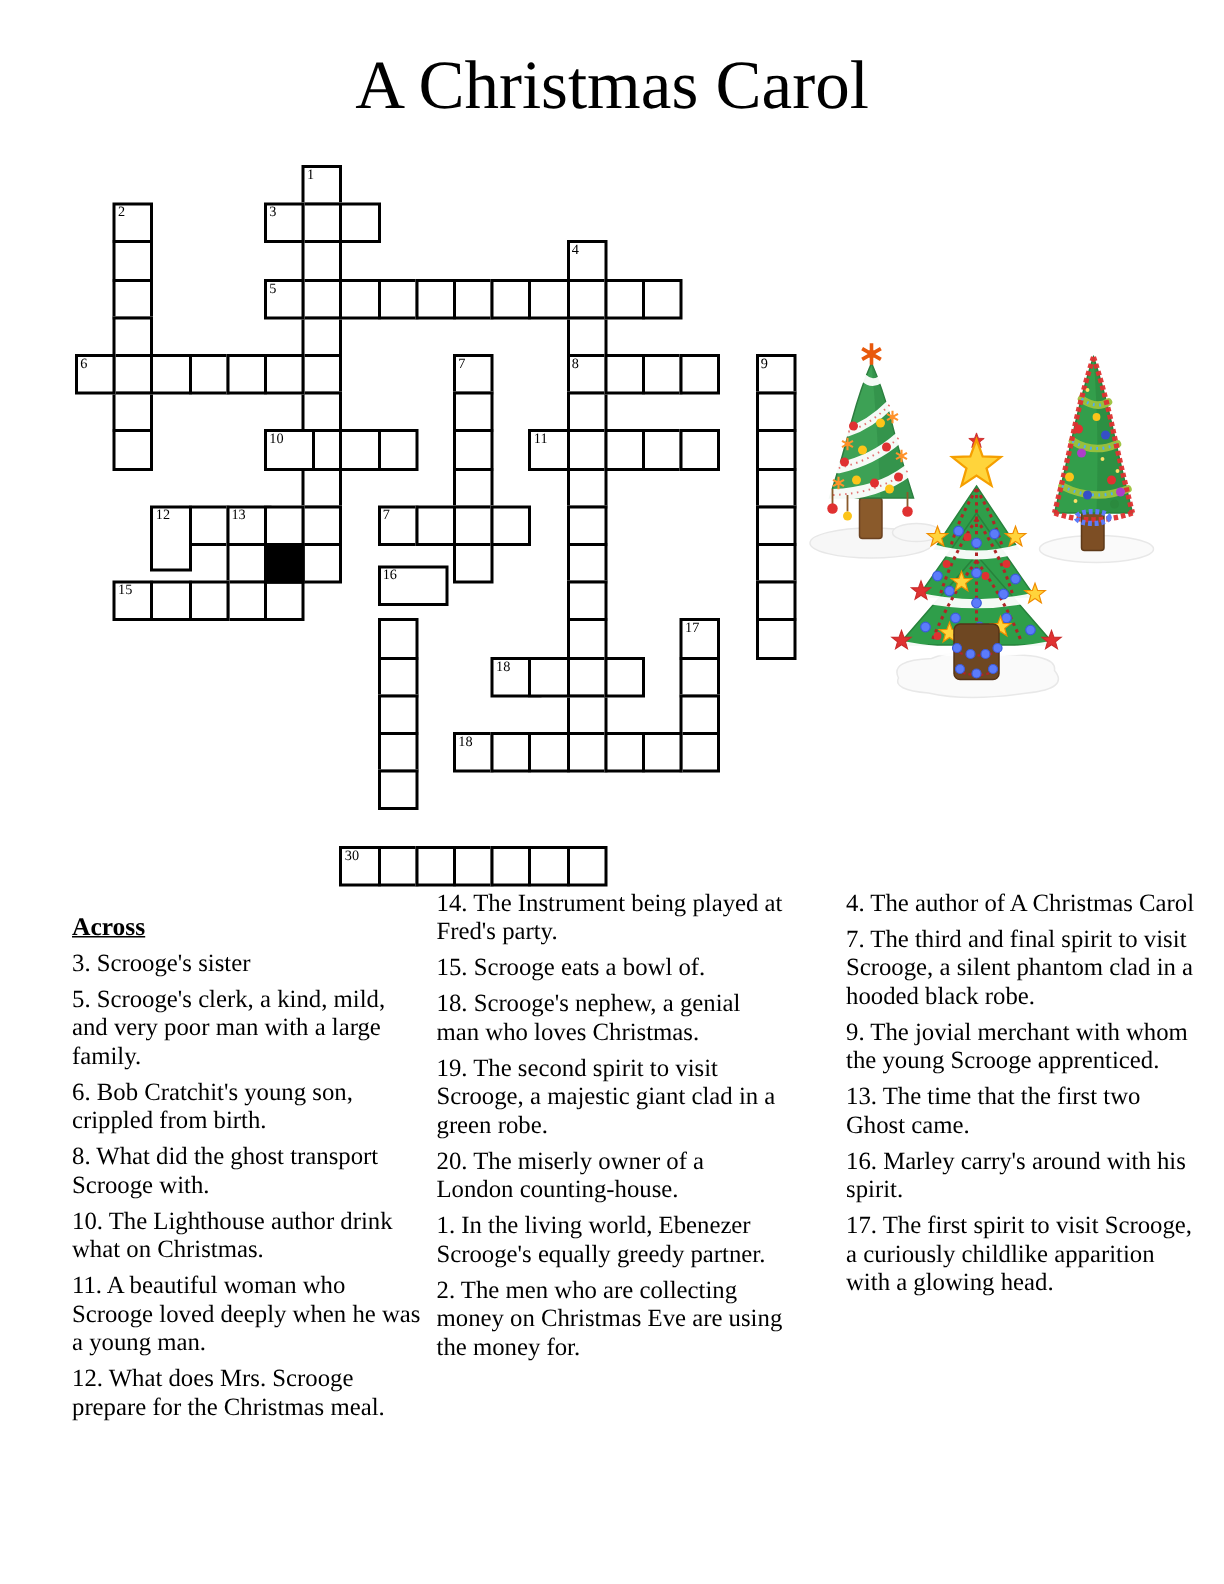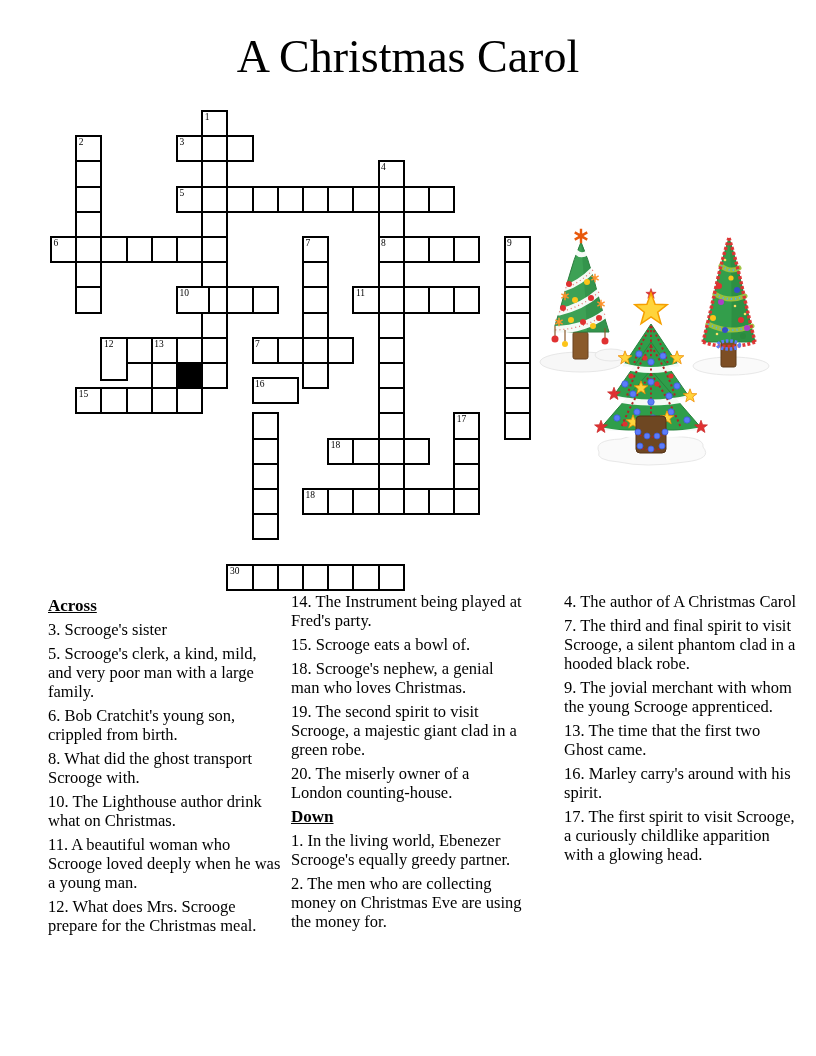--- a/index.html
+++ b/index.html
@@ -11,21 +11,21 @@
   .cell{position:absolute;box-sizing:border-box;border:2px solid #000;background:#fff;}
   .cell.black{background:#000;}
   .cellnum{position:absolute;top:0;left:1.5px;font-size:9.5px;line-height:10px;
            font-family:"Liberation Serif",serif;}
   .trees{position:absolute;left:535px;top:226px;width:242px;height:246px;}
   .clue-col{position:absolute;top:592px;width:233px;font-size:16.5px;line-height:19px;}
   #clue-col-1{left:48px;}
   #clue-col-2{left:291px;}
   #clue-col-3{left:564px;}
   .clue{margin:0 0 5px 0;}
-  .clue-header{margin:4px 0 5px 0;font-size:17px;font-weight:bold;text-decoration:underline;}
+  .clue-header{margin:16px 0 5px 0;font-size:17px;font-weight:bold;text-decoration:underline;}
   .clue-num{font-weight:normal;text-align:center;}
 </style>
 </head>
 <body>
 
 <div class="page">
 
   <div class="title">A Christmas Carol</div>
 
   <div id="grid">
@@ -360,21 +360,20 @@
       <p class="clue"><b class="clue-num">10.</b> <span>The Lighthouse author drink what on Christmas.</span></p>
       <p class="clue"><b class="clue-num">11.</b> <span>A beautiful woman who Scrooge loved deeply when he was a young man.</span></p>
       <p class="clue"><b class="clue-num">12.</b> <span>What does Mrs. Scrooge prepare for the Christmas meal.</span></p>
     </div>
   <div id="clue-col-2" class="clue-col">
       <p class="clue"><b class="clue-num">14.</b> <span>The Instrument being played at Fred's party.</span></p>
       <p class="clue"><b class="clue-num">15.</b> <span>Scrooge eats a bowl of.</span></p>
       <p class="clue"><b class="clue-num">18.</b> <span>Scrooge's nephew, a genial man who loves Christmas.</span></p>
       <p class="clue"><b class="clue-num">19.</b> <span>The second spirit to visit Scrooge, a majestic giant clad in a green robe.</span></p>
       <p class="clue"><b class="clue-num">20.</b> <span>The miserly owner of a London counting-house.</span></p>
-      <p class="clue-header">Down</p>
       <p class="clue"><b class="clue-num">1.</b> <span>In the living world, Ebenezer Scrooge's equally greedy partner.</span></p>
       <p class="clue"><b class="clue-num">2.</b> <span>The men who are collecting money on Christmas Eve are using the money for.</span></p>
     </div>
   <div id="clue-col-3" class="clue-col">
       <p class="clue"><b class="clue-num">4.</b> <span>The author of A Christmas Carol</span></p>
       <p class="clue"><b class="clue-num">7.</b> <span>The third and final spirit to visit Scrooge, a silent phantom clad in a hooded black robe.</span></p>
       <p class="clue"><b class="clue-num">9.</b> <span>The jovial merchant with whom the young Scrooge apprenticed.</span></p>
       <p class="clue"><b class="clue-num">13.</b> <span>The time that the first two Ghost came.</span></p>
       <p class="clue"><b class="clue-num">16.</b> <span>Marley carry's around with his spirit.</span></p>
       <p class="clue"><b class="clue-num">17.</b> <span>The first spirit to visit Scrooge, a curiously childlike apparition with a glowing head.</span></p>

